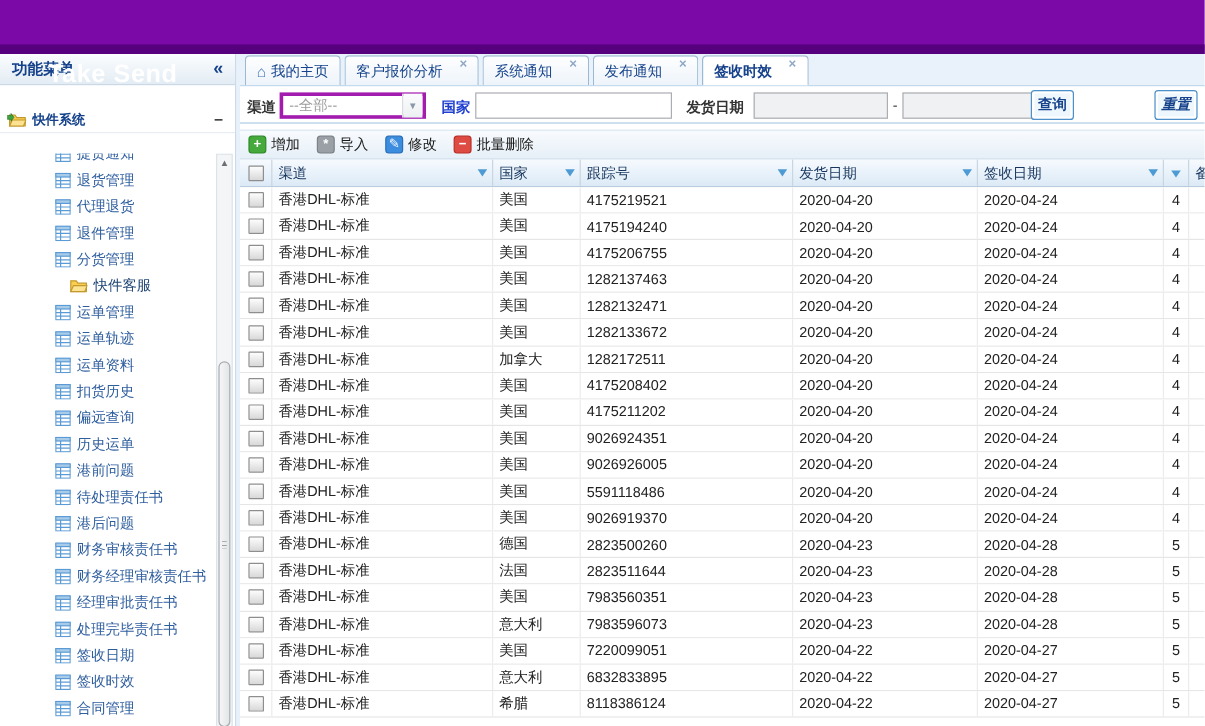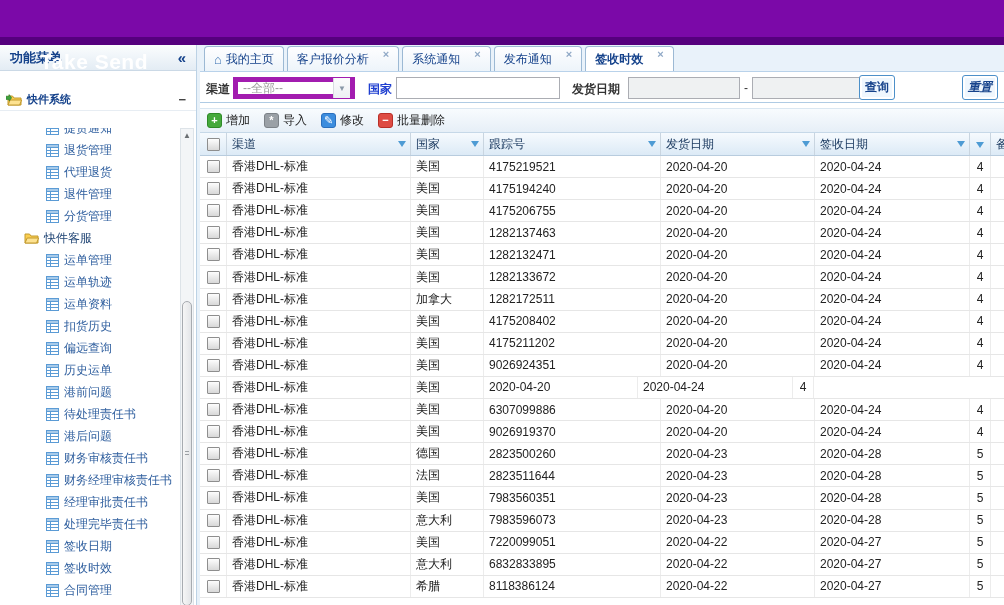--- a/index.html
+++ b/index.html
@@ -23,21 +23,21 @@
   .side-header .t { font-weight:bold; color:#15428B; font-size:13px; }
   .side-header .collapse { margin-left:auto; color:#15428B; font-weight:bold; font-size:15px; cursor:pointer; }
   .side-section { height:23px; flex:0 0 23px; display:flex; align-items:center; padding:0 10px 0 6px;
     background:#fff; border-bottom:1px solid #E7EDF3; }
   .side-section .t { font-weight:bold; color:#15428B; font-size:11px; margin-left:5px; }
   .side-section .minus { margin-left:auto; color:#444; font-weight:bold; font-size:13px; cursor:pointer; }
   .side-menu { flex:0 0 497px; height:497px; position:relative; overflow:hidden; }
   .menu-list { margin-top:-11px; }
   .menu-item { height:22px; display:flex; align-items:center; cursor:pointer; white-space:nowrap; }
   .menu-item.leaf { padding-left:46px; }
-  .menu-item.folder { padding-left:24px; }
+  .menu-item.folder { padding-left:24px;margin-left:34px; }
   .menu-item .lbl { margin-left:5px; color:#2E5E9E; }
   .menu-item.folder .lbl { color:#1F4474; }
   .icon-svg { display:inline-block; vertical-align:middle; }
   .side-bottom { height:22px; flex:0 0 22px; display:flex; align-items:center; padding:0 12px 0 6px;
     border-top:1px solid #C9D6E4; background:#fff; }
   .side-bottom .t { font-weight:bold; color:#15428B; font-size:13px; margin-left:5px; }
   .side-bottom .plus { margin-left:auto; color:#444; font-weight:bold; cursor:pointer; }
 
   
   .vscroll { position:absolute; top:0; right:2px; width:14px; height:100%;
@@ -62,21 +62,21 @@
     background:linear-gradient(#FEFEFF,#EDF4FA); color:#15428B; cursor:pointer; white-space:nowrap; }
   .tab.active { background:#fff; font-weight:bold; }
   .tab .home { color:#3E74B4; font-size:13px; margin-right:4px; }
   .tab .close { margin-left:14px; color:#8FA8C6; font-size:11px; font-weight:bold;
     position:relative; top:-5px; cursor:pointer; }
 
   
   .filterbar { height:31px; flex:0 0 31px; background:#fff; border-bottom:1px solid #AFCBE4; position:relative; }
   .filterbar .flabel { position:absolute; top:9px; font-weight:bold; color:#333; }
   .flabel.blue { color:#1F3FD0; }
-  .fake-select { position:absolute; left:33px; top:5px; width:122px; height:22px; border:5px solid #a21caf;
+  .fake-select { position:absolute; left:33px; top:5px; width:122px; height:22px; border:3px solid #a21caf;
     background:#fff; display:flex; align-items:center; padding-left:5px; color:#9B9B9B; cursor:pointer; }
   .fake-select .darr { margin-left:auto; width:17px; height:20px; display:flex; align-items:center;
     justify-content:center; color:#8A99A8; font-size:8px; background:linear-gradient(#FBFCFD,#EDF0F3);
     border-left:1px solid #D8DCE0; }
   .finput { position:absolute; top:5px; height:22px; border:1px solid #ABADB3; background:#fff; padding:0 4px; }
   .finput.dis { background:#EFF1F2; }
   .fsep { position:absolute; top:9px; color:#333; }
   .fbtn { position:absolute; top:3px; height:25px; width:36px; border:1px solid #4D90C9; border-radius:3px;
     background:#EFF7FE; box-shadow:inset 0 0 0 2px #FFFFFF; color:#15428B; font-weight:bold;
     font-size:12px; cursor:pointer; font-family:inherit; }
@@ -624,32 +624,33 @@
     <div class="cell c-sign">2020-04-24</div>
     <div class="cell c-days">4</div>
     <div class="cell c-remark"></div>
   </div>
         <div class="grid-row">
     <div class="cell c-check">
             <span class="cbox"></span>
           </div>
     <div class="cell c-channel">香港DHL-标准</div>
     <div class="cell c-country">美国</div>
-    <div class="cell c-ship">2020-04-20</div>
-    <div class="cell c-sign">2020-04-24</div>
-    <div class="cell c-days">4</div>
-    <div class="cell c-remark"></div>
-  </div>
-        <div class="grid-row">
-    <div class="cell c-check">
-            <span class="cbox"></span>
-          </div>
-    <div class="cell c-channel">香港DHL-标准</div>
-    <div class="cell c-country">美国</div>
-    <div class="cell c-tracking">6307099886</div>
+    <div class="cell c-tracking">9026926005</div>
+    <div class="cell c-ship">2020-04-20</div>
+    <div class="cell c-sign">2020-04-24</div>
+    <div class="cell c-days">4</div>
+    <div class="cell c-remark"></div>
+  </div>
+        <div class="grid-row">
+    <div class="cell c-check">
+            <span class="cbox"></span>
+          </div>
+    <div class="cell c-channel">香港DHL-标准</div>
+    <div class="cell c-country">美国</div>
+    <div class="cell c-tracking">5591118486</div>
     <div class="cell c-ship">2020-04-20</div>
     <div class="cell c-sign">2020-04-24</div>
     <div class="cell c-days">4</div>
     <div class="cell c-remark"></div>
   </div>
         <div class="grid-row">
     <div class="cell c-check">
             <span class="cbox"></span>
           </div>
     <div class="cell c-channel">香港DHL-标准</div>

